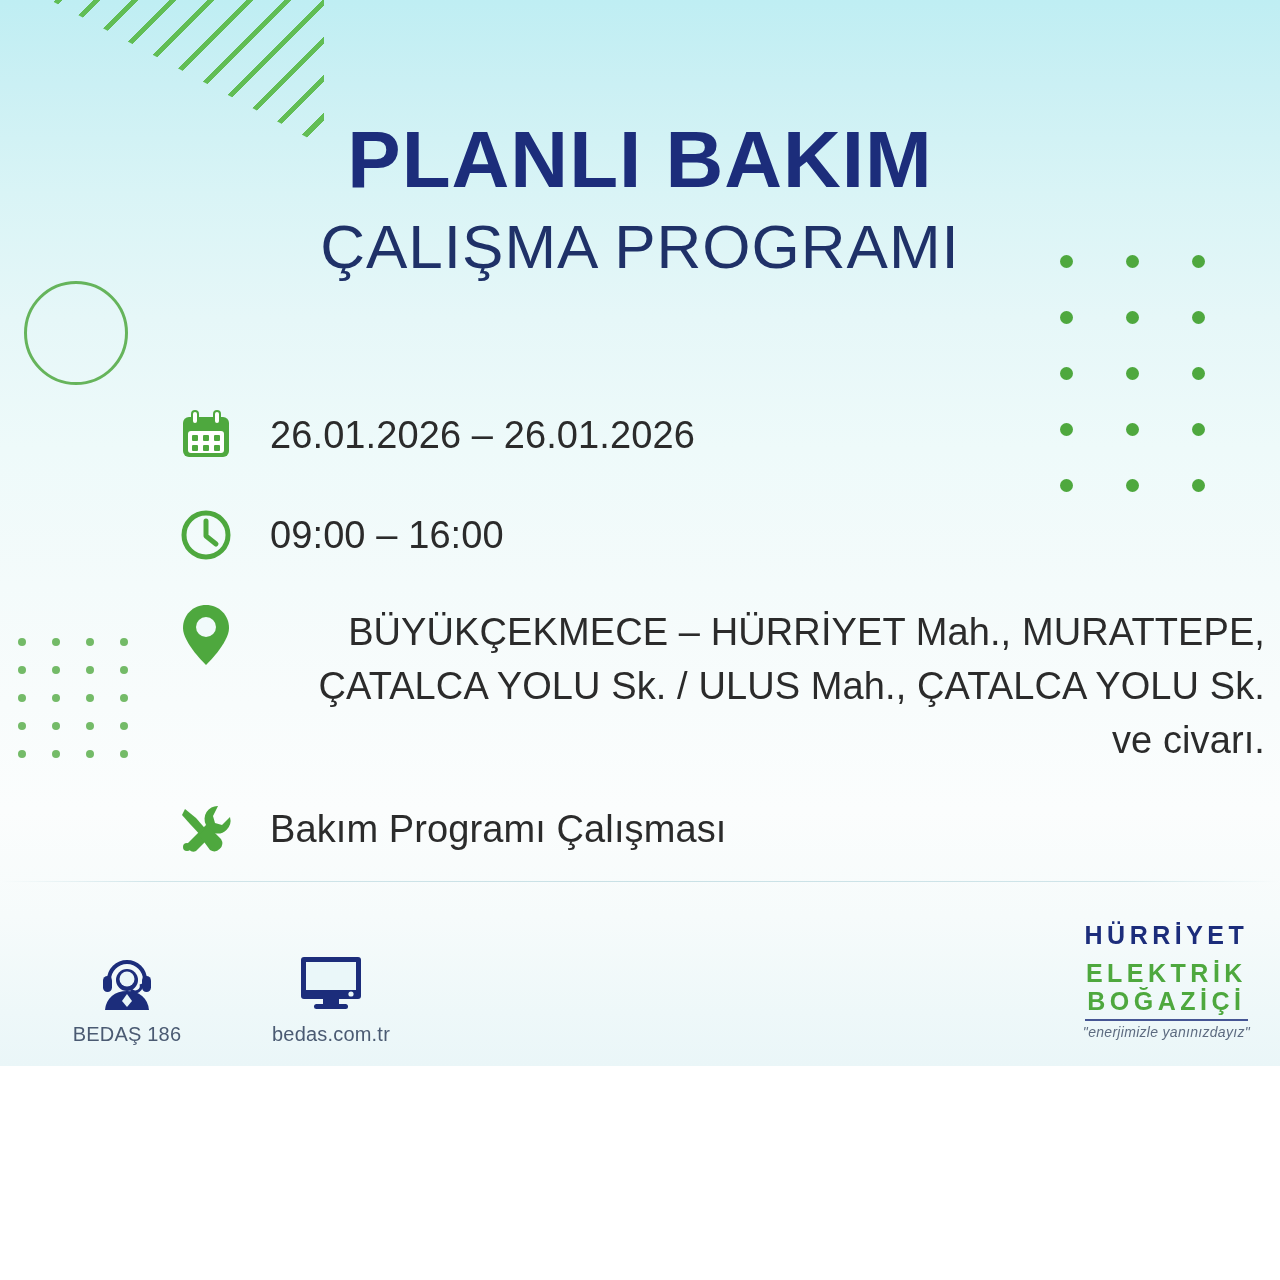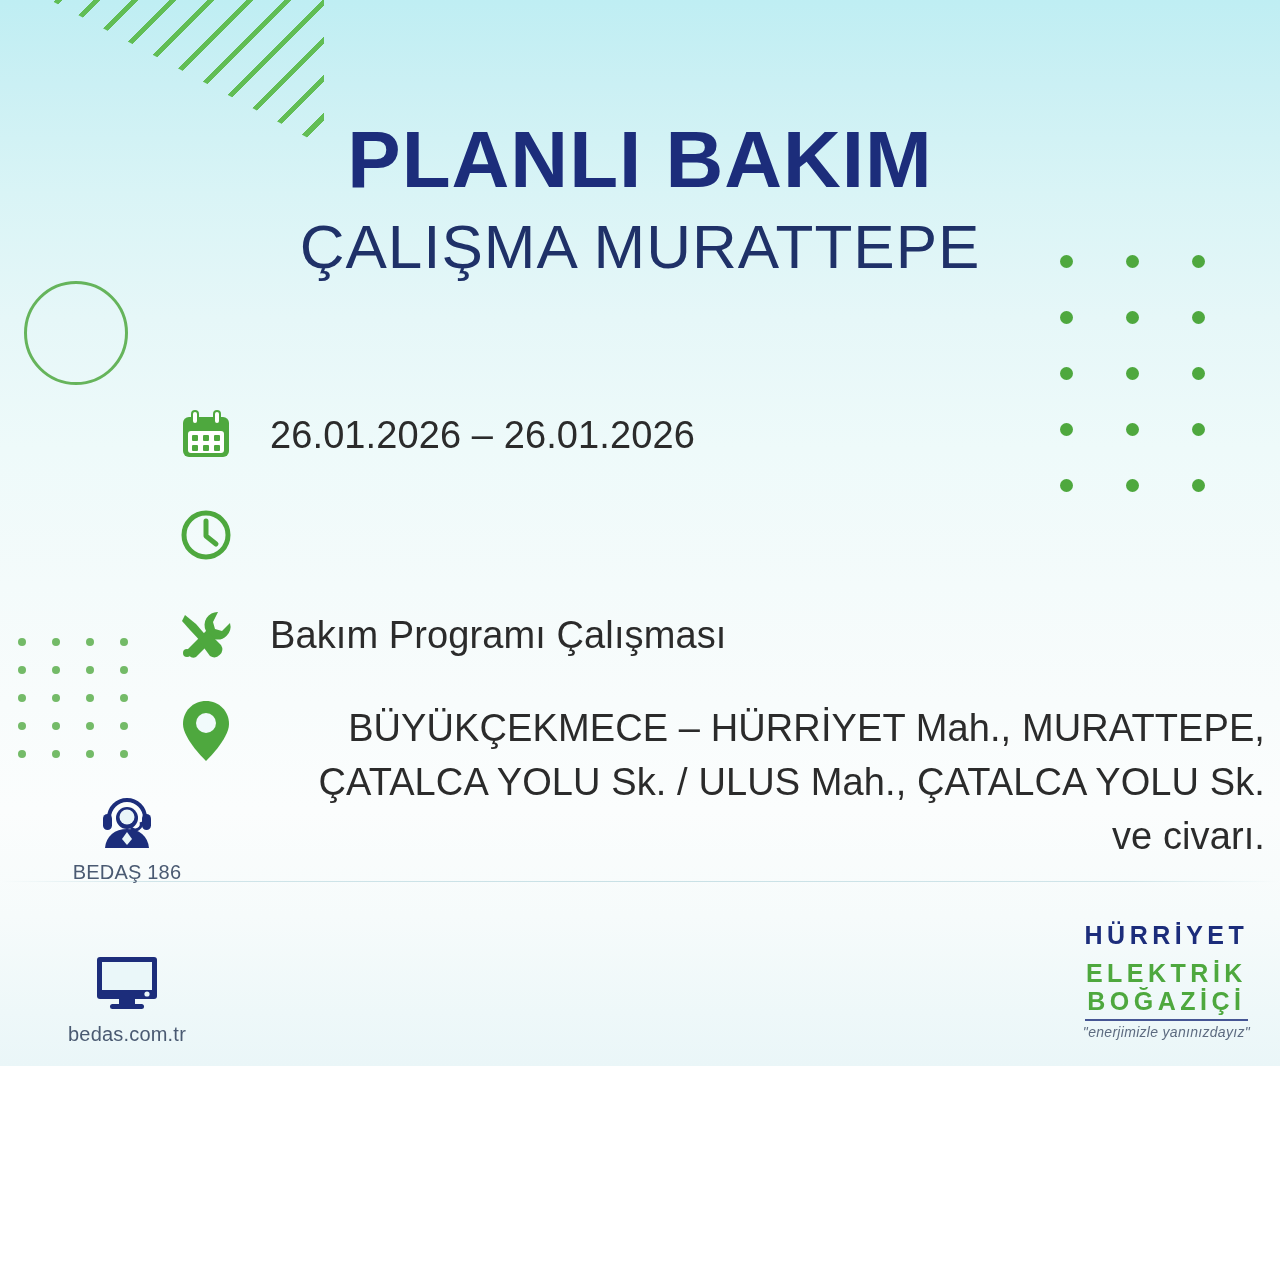--- a/index.html
+++ b/index.html
@@ -167,21 +167,20 @@
   .row-work  { margin-bottom: 34px; }
 
   
   .footer-contacts {
     position: absolute;
     left: 58px;
     bottom: 20px;
     display: flex;
     align-items: flex-end;
     gap: 66px;
-    flex-direction: column;
   }
   .contact {
     width: 138px;
     text-align: center;
   }
   .contact-icon {
     height: 62px;
     display: flex;
     align-items: flex-end;
     justify-content: center;
@@ -269,21 +268,21 @@
       <i></i>
       <i></i>
       <i></i>
       <i></i>
   </div>
 
   <div class="divider"></div>
 
   <div class="header">
     <div class="title-main">PLANLI BAKIM</div>
-    <div class="title-sub">ÇALIŞMA MURATTEPE</div>
+    <div class="title-sub">ÇALIŞMA PROGRAMI</div>
   </div>
 
   <div class="info">
 
     <div class="info-row row-date">
       <span class="info-icon">
         <svg width="54" height="54" viewBox="0 0 54 54">
           <rect x="4" y="9" width="46" height="40" rx="6" fill="#4ea83e"></rect>
           <rect x="9" y="23" width="36" height="22" rx="3" fill="#ffffff"></rect>
           <rect x="12" y="2" width="8" height="15" rx="4" fill="#4ea83e"></rect>
@@ -303,45 +302,46 @@
       <span class="info-text">26.01.2026 – 26.01.2026</span>
     </div>
 
     <div class="info-row row-time">
       <span class="info-icon">
         <svg width="54" height="54" viewBox="0 0 54 54">
           <circle cx="27" cy="27" r="22" fill="none" stroke="#4ea83e" stroke-width="5"></circle>
           <path d="M27 13 L27 28 L37 36" fill="none" stroke="#4ea83e" stroke-width="5" stroke-linecap="round" stroke-linejoin="round"></path>
         </svg>
       </span>
+      <span class="info-text">09:00 – 16:00</span>
+    </div>
+
+    <div class="info-row row-place">
+      <span class="info-icon">
+        <svg width="50" height="64" viewBox="0 0 50 64">
+          <path d="M25 2 C12 2 2 12 2 25 C2 40 25 62 25 62 C25 62 48 40 48 25 C48 12 38 2 25 2 Z" fill="#4ea83e"></path>
+          <circle cx="25" cy="24" r="10" fill="#f1fafb"></circle>
+        </svg>
+      </span>
+      <span class="info-text">BÜYÜKÇEKMECE – HÜRRİYET Mah., MURATTEPE, ÇATALCA YOLU Sk. / ULUS Mah., ÇATALCA YOLU Sk. ve civarı.</span>
     </div>
 
     <div class="info-row row-work">
       <span class="info-icon">
         <svg width="56" height="54" viewBox="0 0 56 54">
           <g fill="#4ea83e">
             <path d="M40 4 a13 13 0 0 0 -12 19 L10 41 a6 6 0 0 0 8 8 L36 31 a13 13 0 0 0 16 -16 l-8 8 -7 -2 -2 -7 z"></path>
             <path d="M8 6 L17 15 L31 32 L25 38 L10 23 L4 13 z" opacity="0"></path>
           </g>
           <path d="M7 7 L18 16 L31 31 L26 37 L12 22 L4 13 Z" fill="#4ea83e"></path>
           <circle cx="9" cy="45" r="4" fill="#4ea83e"></circle>
           <path d="M32 48 a8 8 0 0 0 11 -11 L30 24 l-9 9 z" fill="#4ea83e"></path>
         </svg>
       </span>
       <span class="info-text">Bakım Programı Çalışması</span>
-    </div>
-
-    <div class="info-row row-place">
-      <span class="info-icon">
-        <svg width="50" height="64" viewBox="0 0 50 64">
-          <path d="M25 2 C12 2 2 12 2 25 C2 40 25 62 25 62 C25 62 48 40 48 25 C48 12 38 2 25 2 Z" fill="#4ea83e"></path>
-          <circle cx="25" cy="24" r="10" fill="#f1fafb"></circle>
-        </svg>
-      </span>
-      <span class="info-text">BÜYÜKÇEKMECE – HÜRRİYET Mah., MURATTEPE, ÇATALCA YOLU Sk. / ULUS Mah., ÇATALCA YOLU Sk. ve civarı.</span>
     </div>
 
   </div>
 
   <div class="footer-contacts">
 
     <div class="contact">
       <span class="contact-icon">
         <svg width="60" height="58" viewBox="0 0 60 58">
           <path d="M12 26 a18 18 0 0 1 36 0" fill="none" stroke="#1c2d7b" stroke-width="4"></path>

